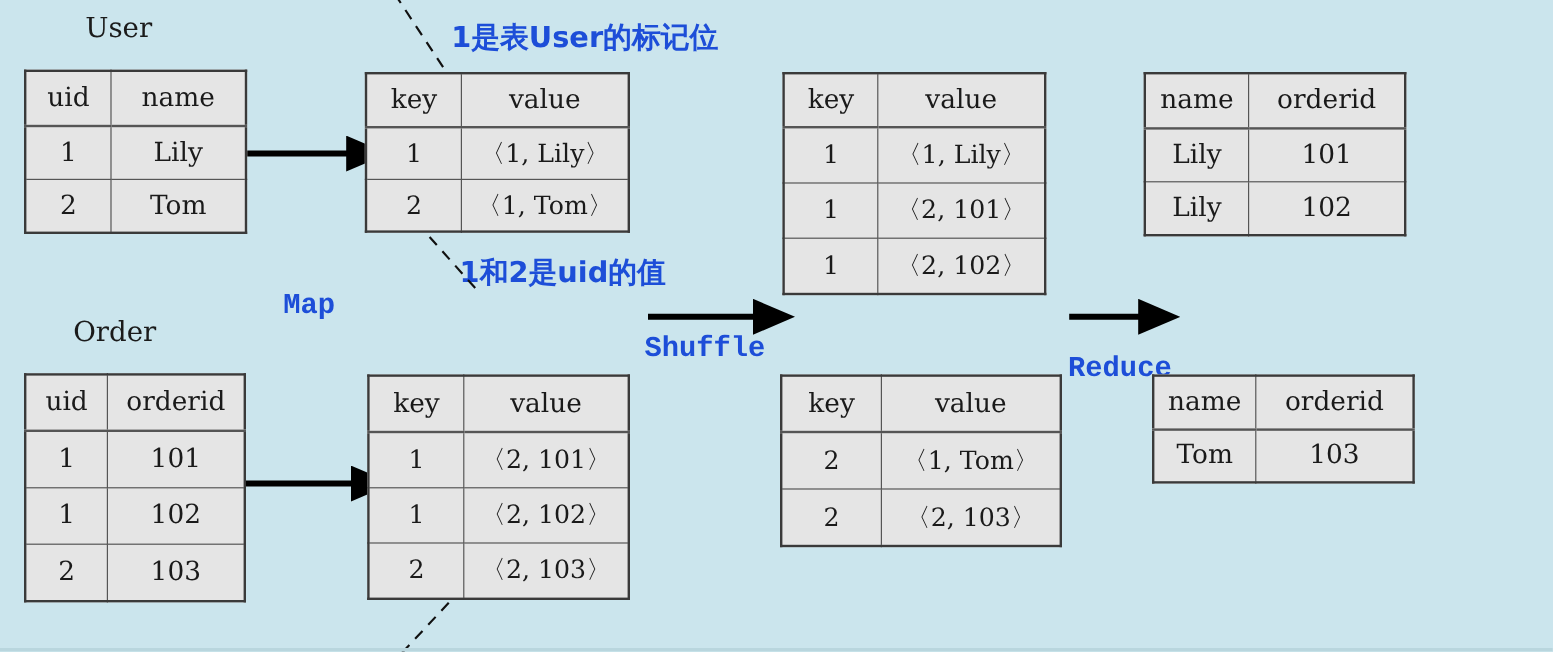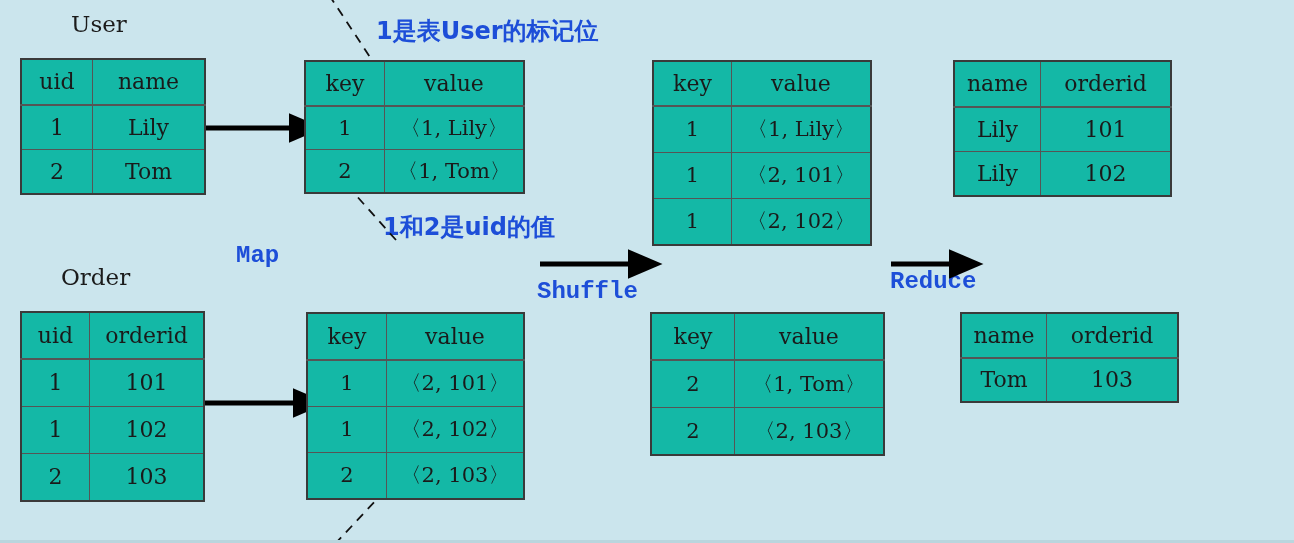--- a/index.html
+++ b/index.html
@@ -22,21 +22,21 @@
   
   .dtable {
     position: absolute;
     border-collapse: collapse;
     background: #ffffff;
     border: 2px solid #3a3a3a;
     table-layout: fixed;
   }
   .dtable td {
     border: 1px solid #555555;
-    background: #14b8a6;
+    background: #e5e5e5;
     text-align: center;
     font-family: "DejaVu Serif", serif;
     color: #1a1a1a;
     white-space: nowrap;
     padding: 0;
     line-height: 1;
   }
   .dtable td.hdr {
     border-bottom: 2px solid #555555;
   }
@@ -85,21 +85,21 @@
 </head>
 <body>
 
 <div id="canvas">
 
   <div class="caption" style="left:71px; top:11px;">User</div>
   <div class="caption" style="left:61px; top:264px;">Order</div>
 
   <div class="stagelabel" style="left:236px; top:242px;">Map</div>
   <div class="stagelabel" style="left:537px; top:278px;">Shuffle</div>
-  <div class="stagelabel" style="left:890px; top:268px;">Reduce</div>
+  <div class="stagelabel" style="left:890px; top:294px;">Reduce</div>
 
   <div class="annot" style="left:376px; top:15px;">1是表User的标记位</div>
   <div class="annot" style="left:383px; top:211px;">1和2是uid的值</div>
 
   <svg class="arrowsvg" style="left:203px; top:118px;" width="104" height="20">
     <defs>
       <marker id="ah1" markerWidth="7" markerHeight="7" refX="0.5" refY="3" orient="auto">
         <polygon points="0,0 7,3 0,6" fill="#000"></polygon>
       </marker>
     </defs>

